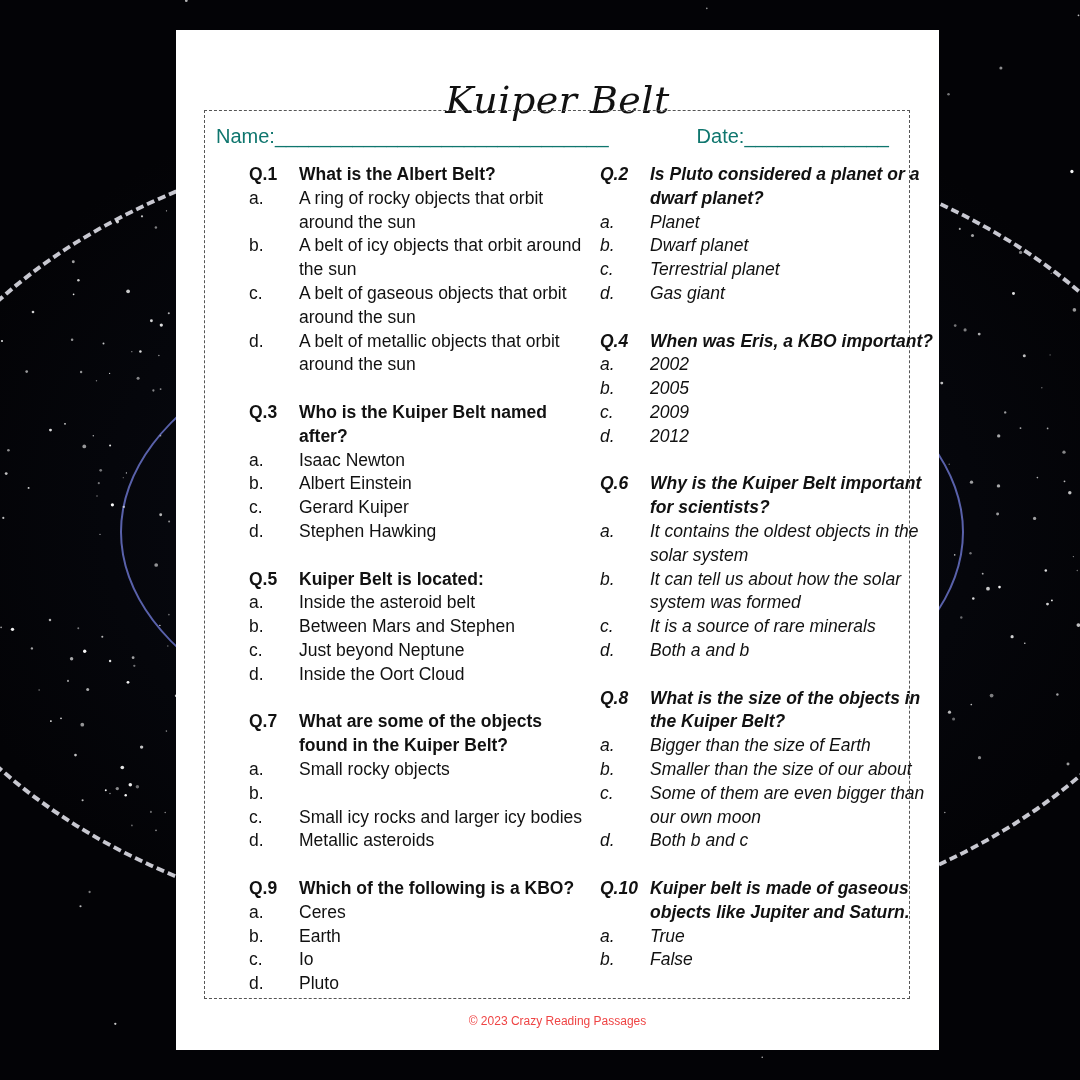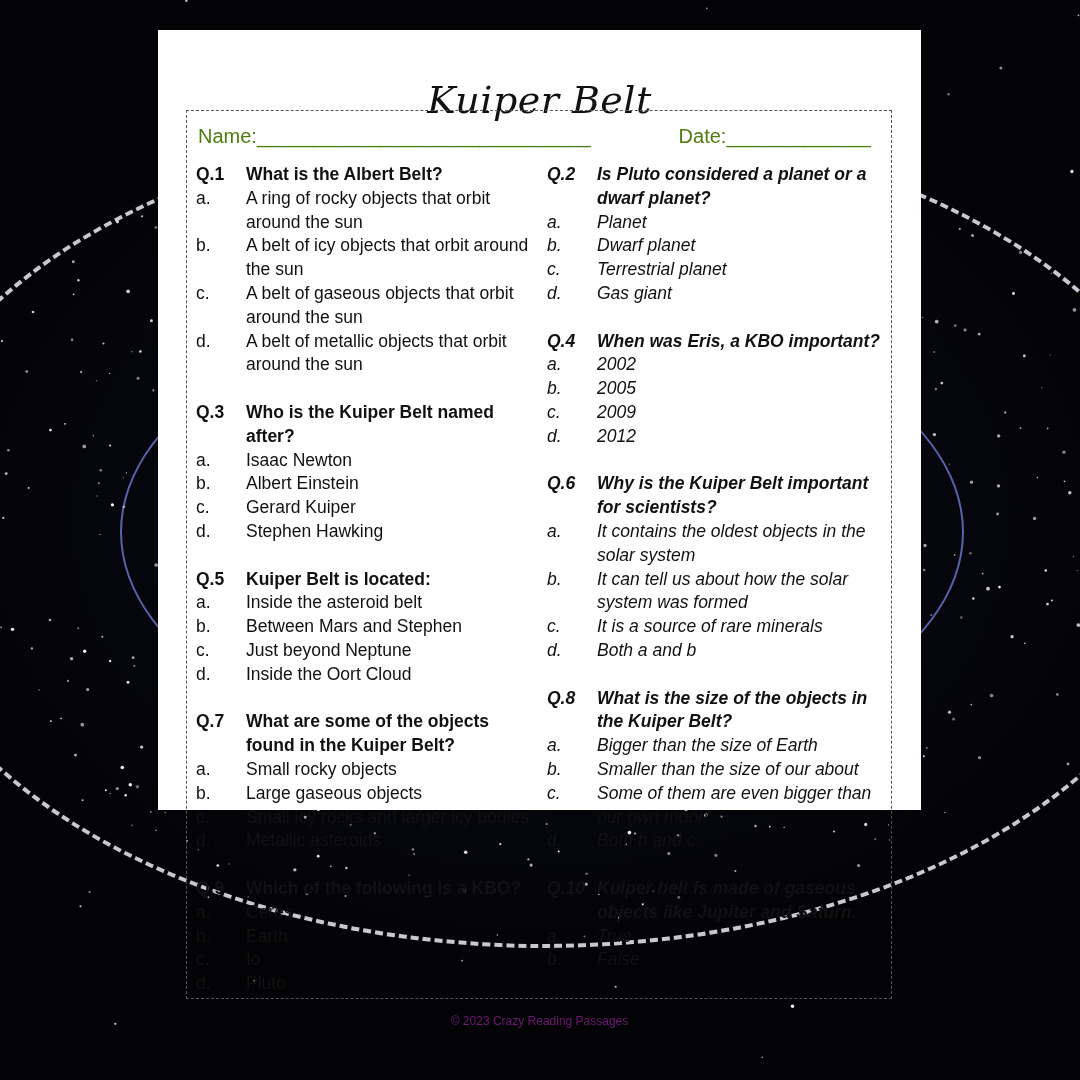--- a/index.html
+++ b/index.html
@@ -3,34 +3,34 @@
 <meta charset="utf-8">
 <style>
   html,body{margin:0;padding:0;}
   body{width:1080px;height:1080px;position:relative;overflow:hidden;background:#06070c;font-family:"Liberation Sans",sans-serif;}
   .bg{position:absolute;inset:0;background:
      radial-gradient(ellipse 620px 460px at 540px 520px, #0b0d18 0%, #05060b 70%, #030306 100%);}
   .ring{position:absolute;border-radius:50%;}
   .ring-outer{left:-120px;top:120px;width:1320px;height:820px;border:4px dashed rgba(235,235,245,0.85);}
   .ring-inner{left:120px;top:300px;width:840px;height:460px;border:2px solid rgba(110,120,210,0.8);}
   .stars{position:absolute;inset:0;}
-  .page{position:absolute;left:158px;top:30px;width:763px;height:780px;background:#fff;}
+  .page{position:absolute;left:176px;top:30px;width:763px;height:1020px;background:#fff;}
   .title{position:absolute;left:0;right:0;top:48px;text-align:center;font-family:"DejaVu Serif",serif;font-style:italic;font-size:38px;color:#111;letter-spacing:0.5px;}
   .box{position:absolute;left:28px;top:80px;width:706px;height:889px;border:1.5px dashed #555;box-sizing:border-box;}
-  .namerow{position:absolute;top:14px;left:11px;right:20px;font-size:20px;color:#4d7c0f;}
+  .namerow{position:absolute;top:14px;left:11px;right:20px;font-size:20px;color:#0f766e;}
   .namerow .date{position:absolute;right:0;top:0;}
-  .col{position:absolute;top:52px;width:340px;font-size:17.5px;color:#111;line-height:23.8px;}
+  .col{position:absolute;top:52px;width:340px;font-size:17.5px;color:#111;line-height:23.8px;margin-left:35px;}
   .col.left{left:9px;}
   .col.right{left:360px;font-style:italic;}
   .q{margin-bottom:23.8px;}
   .qrow{display:flex;font-weight:bold;}
   .orow{display:flex;}
   .lbl{width:50px;flex:none;}
   .txt{flex:1;}
-  .footer{position:absolute;left:0;right:0;top:984px;text-align:center;font-size:12px;color:#701a75;}
+  .footer{position:absolute;left:0;right:0;top:984px;text-align:center;font-size:12px;color:#ef4444;}
 </style>
 </head>
 <body>
 
 <div class="bg">
   <div class="ring ring-outer"></div>
   <div class="ring ring-inner"></div>
   <svg class="stars" width="1080" height="1080">
       <circle cx="529.6" cy="605.7" r="0.75" fill="#fff" opacity="0.55"></circle>
       <circle cx="478.7" cy="546.9" r="0.70" fill="#fff" opacity="0.93"></circle>
@@ -707,21 +707,20 @@
           <div class="qrow">
             <span class="lbl">Q.7</span>
             <span class="txt">What are some of the objects found in the Kuiper Belt?</span>
           </div>
           <div class="orow">
             <span class="lbl">a.</span>
             <span class="txt">Small rocky objects</span>
           </div>
           <div class="orow">
             <span class="lbl">b.</span>
-            <span class="txt">Large gaseous objects</span>
           </div>
           <div class="orow">
             <span class="lbl">c.</span>
             <span class="txt">Small icy rocks and larger icy bodies</span>
           </div>
           <div class="orow">
             <span class="lbl">d.</span>
             <span class="txt">Metallic asteroids</span>
           </div>
         </div>

